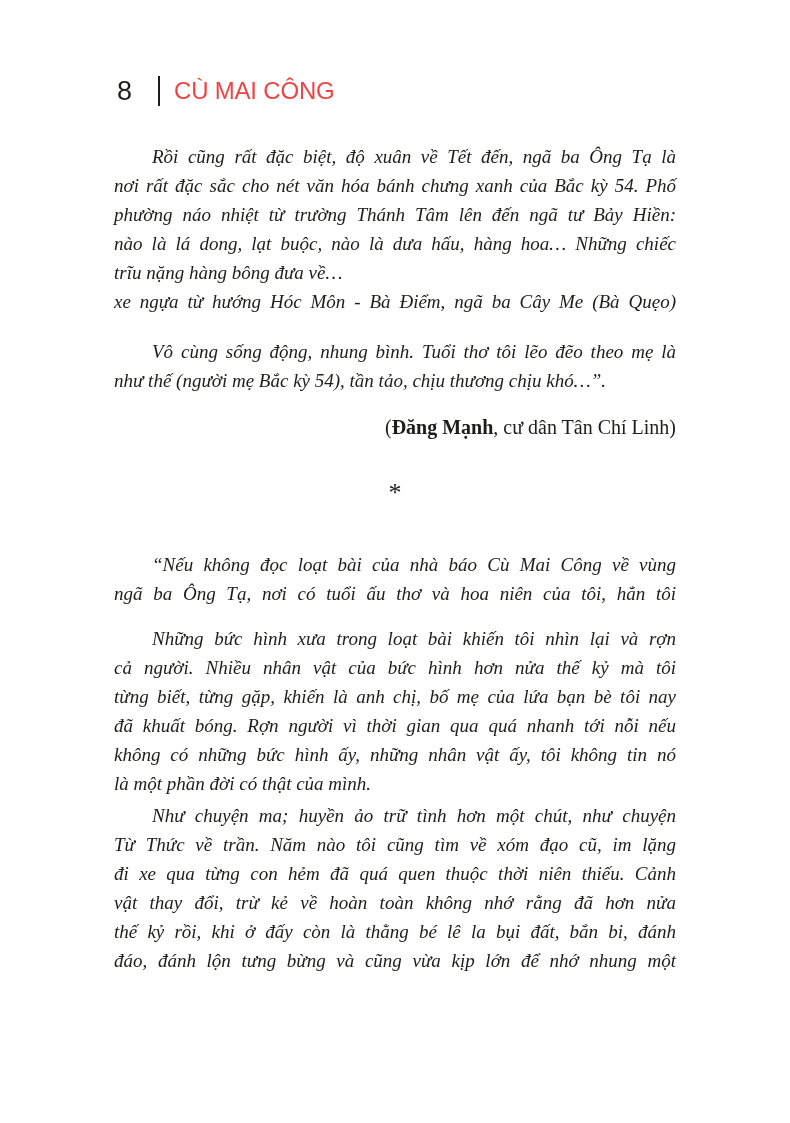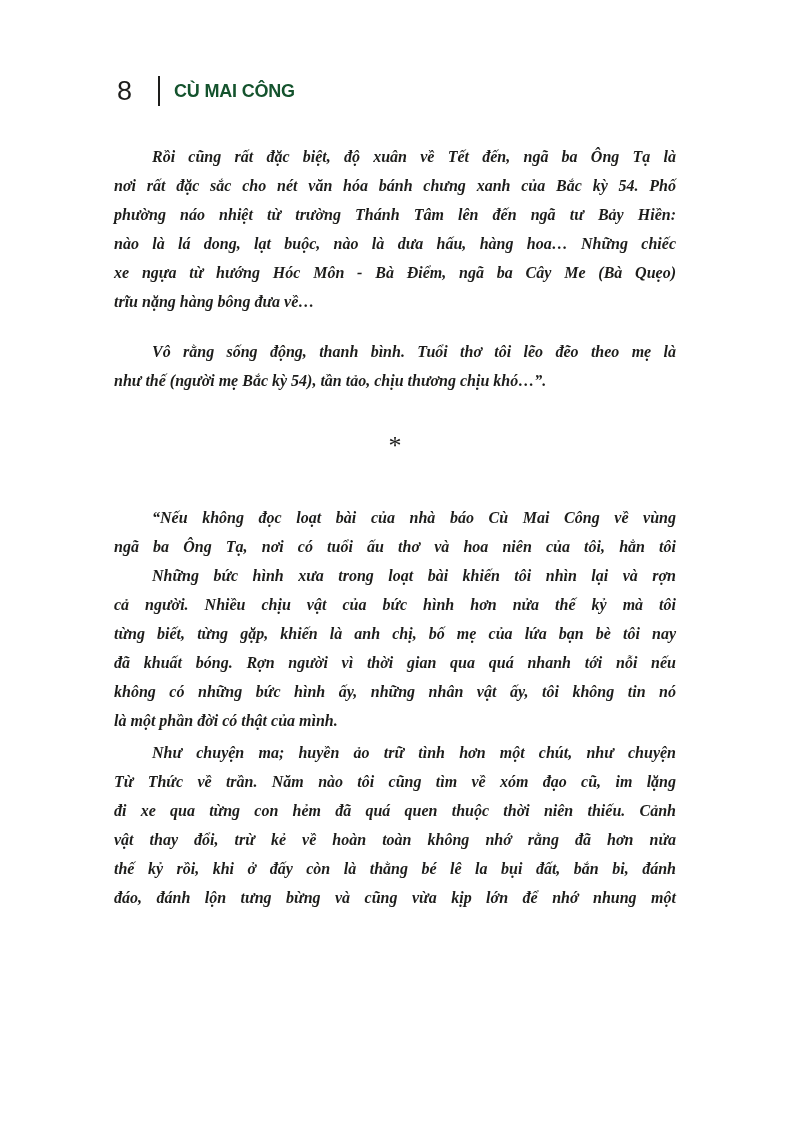--- a/index.html
+++ b/index.html
@@ -31,34 +31,34 @@
     line-height: 1;
   }
   .header-divider {
     width: 2px;
     height: 30px;
     background: #1d1d1b;
     margin: 0 14px 0 26px;
   }
   .book-title {
     font-family: "Liberation Sans", "DejaVu Sans", sans-serif;
-    font-size: 18px;
-    font-weight: 700;
+    font-size: 24px;
+    font-weight: 400;
     letter-spacing: -0.2px;
-    color: #14532d;
+    color: #ef4444;
     line-height: 1;
   }
   
   .body-block {
     position: absolute;
     top: 142px;
     left: 114px;
     width: 562px;
   }
-  .para { font-size: 16px; line-height: 29px; font-style: italic; font-weight: bold; }
+  .para { font-size: 19px; line-height: 29px; font-style: italic; }
   .line { text-align: justify; text-align-last: justify; }
   .line.indent { padding-left: 38px; }
   .line.last { text-align-last: left; }
   .para-2 { margin-top: 21px; }
   .attribution {
     margin-top: 18px;
     font-size: 20px;
     line-height: 29px;
     font-style: normal;
     text-align: right;
@@ -67,21 +67,21 @@
   .attribution .bold { font-weight: 700; }
   .separator {
     margin-top: 36px;
     height: 29px;
     font-size: 26px;
     line-height: 29px;
     text-align: center;
     color: #1d1d1b;
   }
   .para-3 { margin-top: 43px; }
-  .para-4 { }
+  .para-4 { margin-top: 16px; }
   .para-5 { margin-top: 3px; }
 </style>
 </head>
 <body>
 
 <div class="page">
 
   <div class="header">
     <span class="page-number">8</span>
     <span class="header-divider"></span>
@@ -89,39 +89,40 @@
   </div>
 
   <div class="body-block">
 
     <section>
       <div class="para para-1">
           <div class="line indent">Rồi cũng rất đặc biệt, độ xuân về Tết đến, ngã ba Ông Tạ là</div>
           <div class="line">nơi rất đặc sắc cho nét văn hóa bánh chưng xanh của Bắc kỳ 54. Phố</div>
           <div class="line">phường náo nhiệt từ trường Thánh Tâm lên đến ngã tư Bảy Hiền:</div>
           <div class="line">nào là lá dong, lạt buộc, nào là dưa hấu, hàng hoa… Những chiếc</div>
+          <div class="line last">trĩu nặng hàng bông đưa về…</div>
           <div class="line">xe ngựa từ hướng Hóc Môn - Bà Điểm, ngã ba Cây Me (Bà Quẹo)</div>
-          <div class="line last">trĩu nặng hàng bông đưa về…</div>
         </div>
       <div class="para para-2">
-          <div class="line indent">Vô rằng sống động, thanh bình. Tuổi thơ tôi lẽo đẽo theo mẹ là</div>
+          <div class="line indent">Vô cùng sống động, nhung bình. Tuổi thơ tôi lẽo đẽo theo mẹ là</div>
           <div class="line last">như thế (người mẹ Bắc kỳ 54), tần tảo, chịu thương chịu khó…”.</div>
         </div>
+      <div class="attribution"><span>(</span><span class="bold">Đăng Mạnh</span><span>, cư dân Tân Chí Linh)</span></div>
     </section>
 
     <div class="separator">*</div>
 
     <section>
       <div class="para para-3">
           <div class="line indent">“Nếu không đọc loạt bài của nhà báo Cù Mai Công về vùng</div>
           <div class="line">ngã ba Ông Tạ, nơi có tuổi ấu thơ và hoa niên của tôi, hẳn tôi</div>
         </div>
       <div class="para para-4">
           <div class="line indent">Những bức hình xưa trong loạt bài khiến tôi nhìn lại và rợn</div>
-          <div class="line">cả người. Nhiều chịu vật của bức hình hơn nửa thế kỷ mà tôi</div>
+          <div class="line">cả người. Nhiều nhân vật của bức hình hơn nửa thế kỷ mà tôi</div>
           <div class="line">từng biết, từng gặp, khiến là anh chị, bố mẹ của lứa bạn bè tôi nay</div>
           <div class="line">đã khuất bóng. Rợn người vì thời gian qua quá nhanh tới nỗi nếu</div>
           <div class="line">không có những bức hình ấy, những nhân vật ấy, tôi không tin nó</div>
           <div class="line last">là một phần đời có thật của mình.</div>
         </div>
       <div class="para para-5">
           <div class="line indent">Như chuyện ma; huyền ảo trữ tình hơn một chút, như chuyện</div>
           <div class="line">Từ Thức về trần. Năm nào tôi cũng tìm về xóm đạo cũ, im lặng</div>
           <div class="line">đi xe qua từng con hẻm đã quá quen thuộc thời niên thiếu. Cảnh</div>
           <div class="line">vật thay đổi, trừ kẻ về hoàn toàn không nhớ rằng đã hơn nửa</div>

